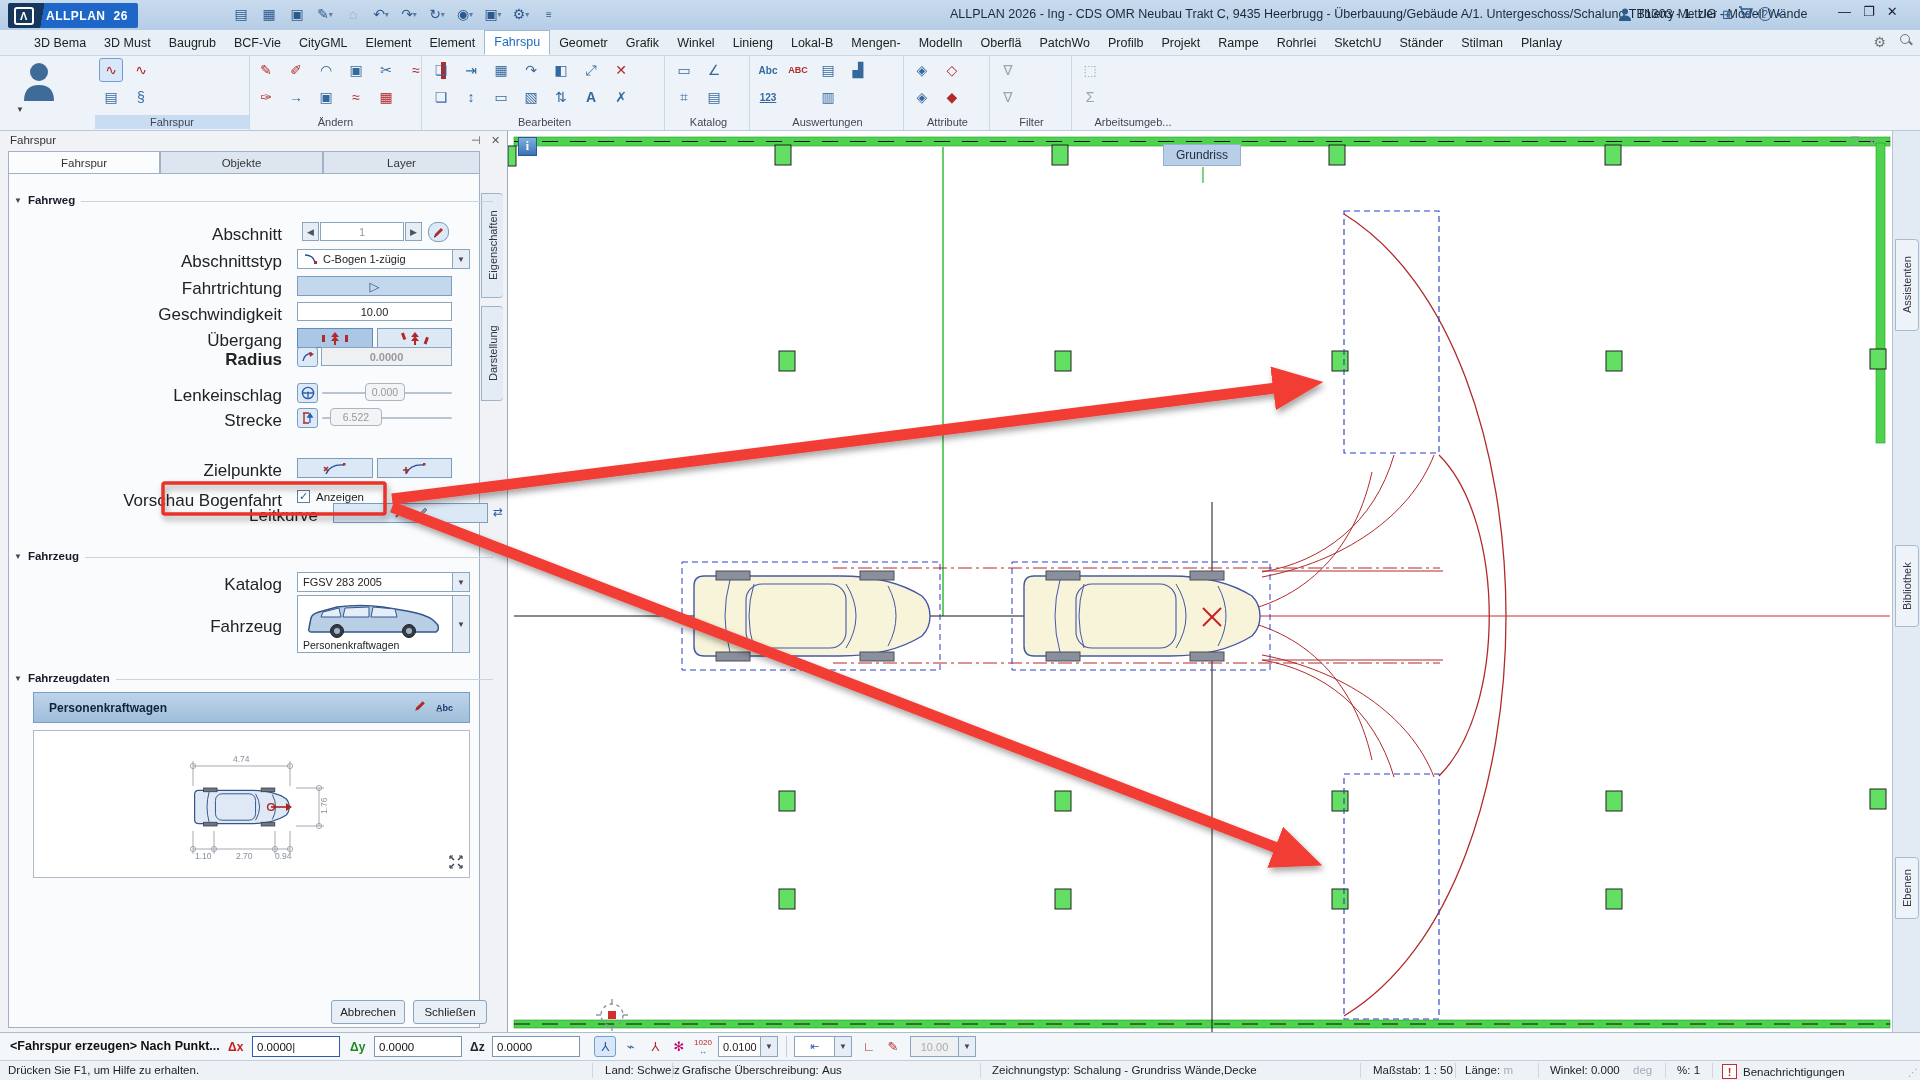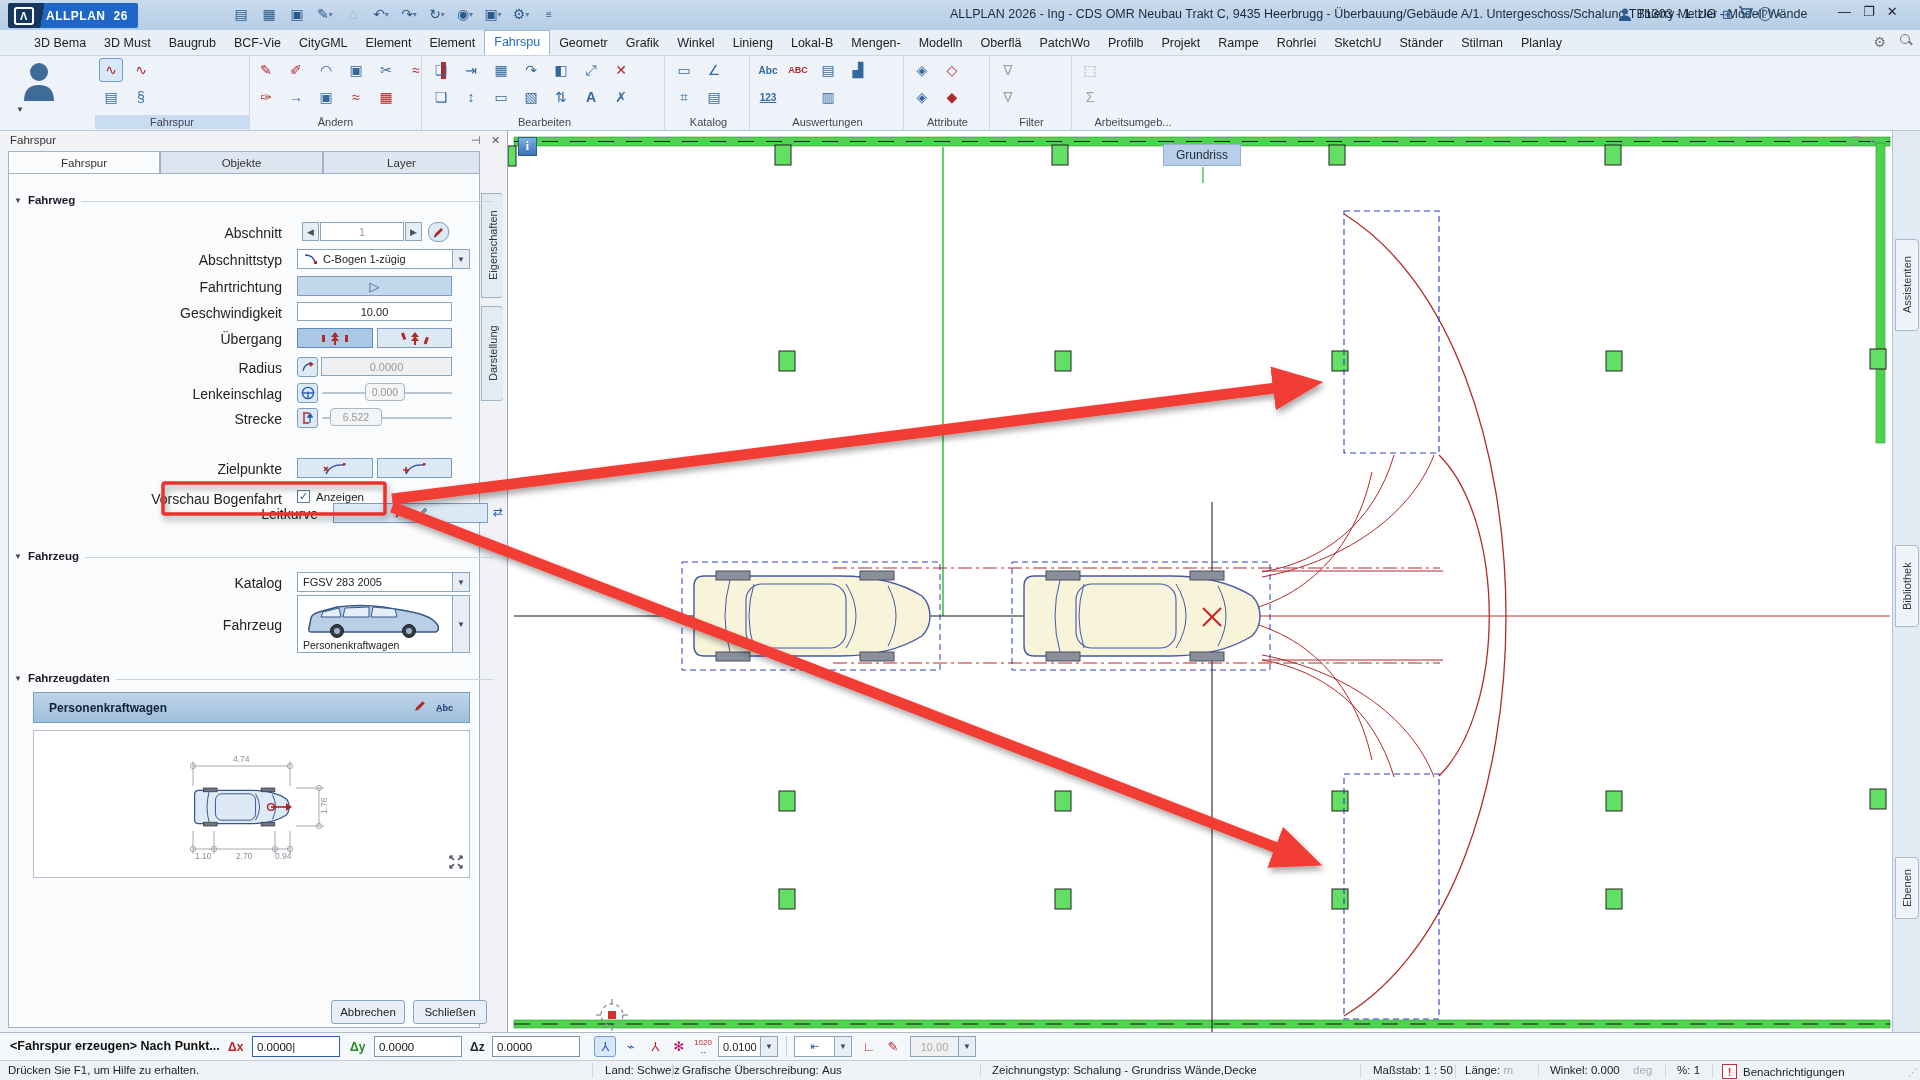--- a/index.html
+++ b/index.html
@@ -58,21 +58,21 @@
     display:flex;align-items:center;justify-content:center;}
   .ptab.active{background:#fbfcfe;font-weight:normal;}
   .pcontent{position:absolute;left:8px;top:42px;width:472px;height:855px;background:#fafbfc;border:1px solid #9fb2c6;}
   .sidetab{position:absolute;left:481px;width:22px;background:#e3ecf5;border:1px solid #9fb2c6;border-left:none;
     border-radius:0 4px 4px 0;display:flex;align-items:center;justify-content:center;
     writing-mode:vertical-rl;transform:rotate(180deg);font-size:11px;color:#334;border-radius:4px 0 0 4px;}
   .sechead{position:absolute;left:14px;right:14px;height:16px;font-size:11.5px;font-weight:bold;color:#1a1a2a;display:flex;align-items:center;gap:6px;}
   .sechead .tri{font-size:8px;color:#445;}
   .sechead .rule{flex:1;height:1px;background:#c9d4e0;margin-top:2px;}
   .prow{position:absolute;left:0;width:472px;height:20px;}
-  .plab{position:absolute;right:190px;top:3px;font-size:14px;color:#222;white-space:nowrap;}
+  .plab{position:absolute;right:190px;top:3px;font-size:17px;color:#222;white-space:nowrap;}
   .tbx{position:absolute;border:1px solid #8aa5bf;background:#fff;height:19px;font-size:11px;color:#222;
     display:flex;align-items:center;justify-content:center;}
   .tbx.dis{background:#eef0f2;color:#999;}
   .arrbtn{position:absolute;width:17px;height:19px;border:1px solid #8aa5bf;background:#e6edf5;color:#456;
     display:flex;align-items:center;justify-content:center;font-size:9px;}
   .icbtn{position:absolute;width:21px;height:20px;border:1px solid #7d9cbe;background:#dce9f6;border-radius:3px;
     display:flex;align-items:center;justify-content:center;}
   .wbtn{position:absolute;border:1px solid #7d9cbe;background:#c3d8ec;height:20px;display:flex;align-items:center;justify-content:center;}
   .wbtn.lt{background:#dce8f4;}
   .wbtn.sel{background:#aac8e6;border-color:#5f8cba;}
@@ -381,21 +381,21 @@
     <div class="wbtn lt" style="left:377px;top:0;width:75px;">
       <svg width="30" height="13" viewBox="0 0 30 13">
         <rect x="2" y="1" width="3" height="7" transform="rotate(-20 3 4)" fill="#b02a2a"></rect>
           <rect x="25" y="5" width="3" height="7" transform="rotate(20 26 8)" fill="#b02a2a"></rect>
         <path d="M15,0 L11,5 H19 Z M15,4 L11,9 H19 Z" fill="#b02a2a"></path>
           <rect x="14" y="9" width="2" height="4" fill="#b02a2a"></rect>
       </svg>
     </div>
   </div>
 
-  <div class="prow" style="top:226px;">
+  <div class="prow" style="top:216px;font-weight:bold;">
     <span class="plab">Radius</span>
     <span class="icbtn" style="left:297px;top:0;">
       <svg width="14" height="12" viewBox="0 0 14 12">
           <path d="M2,10 Q3,3 11,2" fill="none" stroke="#2a4a9c" stroke-width="1.3"></path>
           <path d="M8,1 L13,3 L9,6 Z" fill="#b02a2a"></path>
         </svg>
     </span>
     <div class="tbx dis" style="left:321px;top:0;width:131px;">0.0000</div>
   </div>
 

